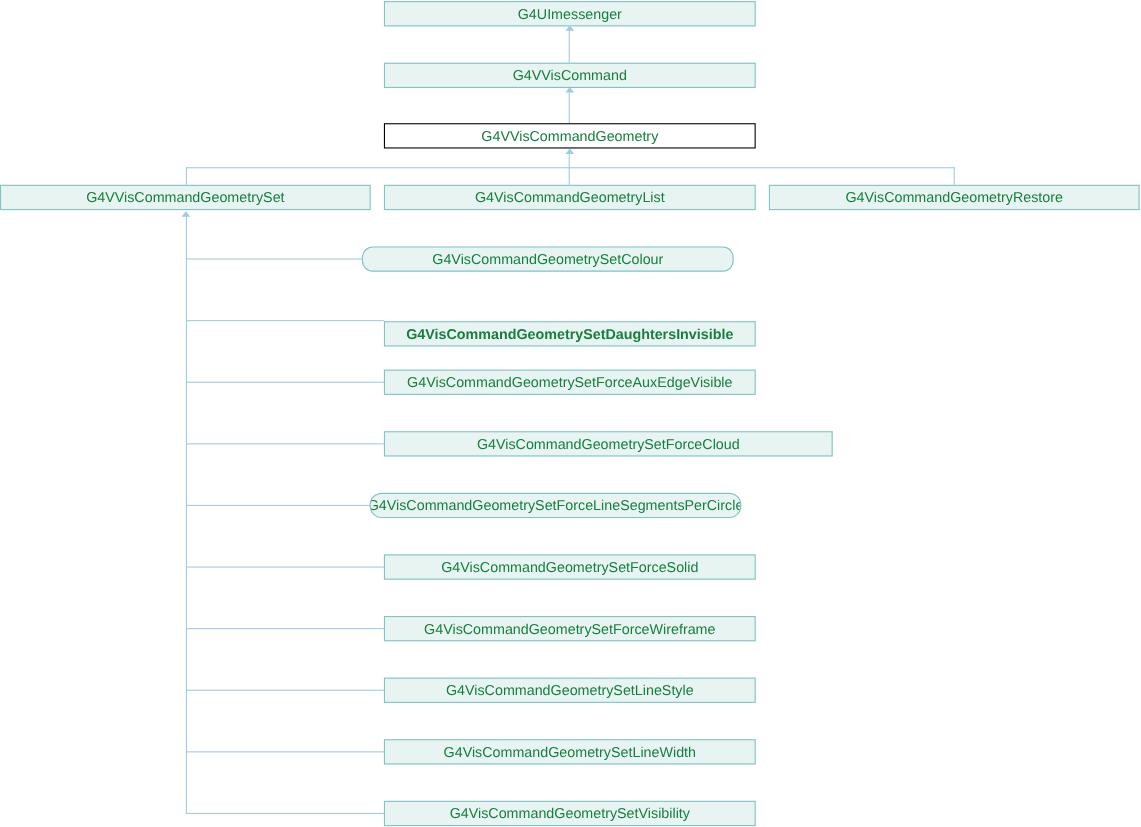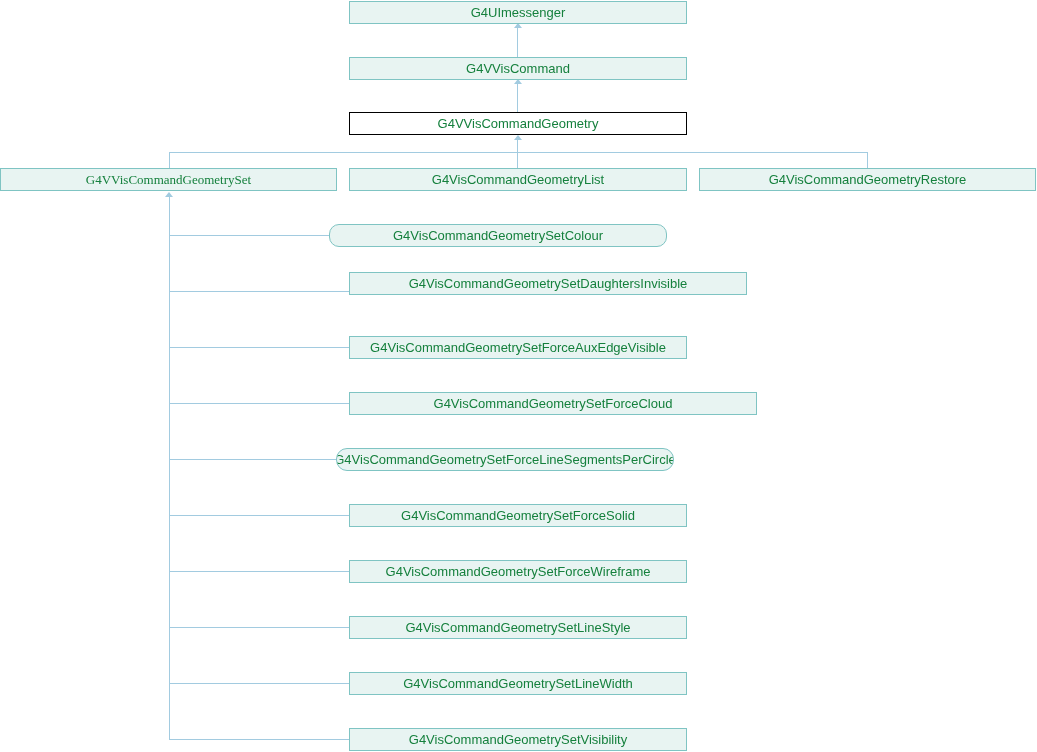--- a/index.html
+++ b/index.html
@@ -79,29 +79,29 @@
   <div class="hline" style="left:169px; top:627px; width:180px;"></div>
   <div class="hline" style="left:169px; top:683px; width:180px;"></div>
   <div class="hline" style="left:169px; top:739px; width:180px;"></div>
 
   <div class="node" style="left:349px; top:1px; width:338px;">G4UImessenger</div>
 
   <div class="node" style="left:349px; top:57px; width:338px;">G4VVisCommand</div>
 
   <div class="node current" style="left:349px; top:112px; width:338px;">G4VVisCommandGeometry</div>
 
-  <div class="node" style="left:0px; top:168px; width:337px;font-family:Liberation Serif, serif;">G4VVisCommandGeometrySet</div>
+  <div class="node" style="left:0px; top:168px; width:337px;">G4VVisCommandGeometrySet</div>
 
   <div class="node" style="left:349px; top:168px; width:338px;">G4VisCommandGeometryList</div>
 
   <div class="node" style="left:699px; top:168px; width:337px;">G4VisCommandGeometryRestore</div>
 
   <div class="node" style="left:329px; top:224px; width:338px;border-radius:10px;">G4VisCommandGeometrySetColour</div>
 
-  <div class="node" style="left:349px; top:272px; width:398px;">G4VisCommandGeometrySetDaughtersInvisible</div>
+  <div class="node" style="left:349px; top:292px; width:338px;font-weight:bold;">G4VisCommandGeometrySetDaughtersInvisible</div>
 
   <div class="node" style="left:349px; top:336px; width:338px;">G4VisCommandGeometrySetForceAuxEdgeVisible</div>
 
   <div class="node" style="left:349px; top:392px; width:408px;">G4VisCommandGeometrySetForceCloud</div>
 
   <div class="node" style="left:336px; top:448px; width:338px;border-radius:11px;">G4VisCommandGeometrySetForceLineSegmentsPerCircle</div>
 
   <div class="node" style="left:349px; top:504px; width:338px;">G4VisCommandGeometrySetForceSolid</div>
 
   <div class="node" style="left:349px; top:560px; width:338px;">G4VisCommandGeometrySetForceWireframe</div>

